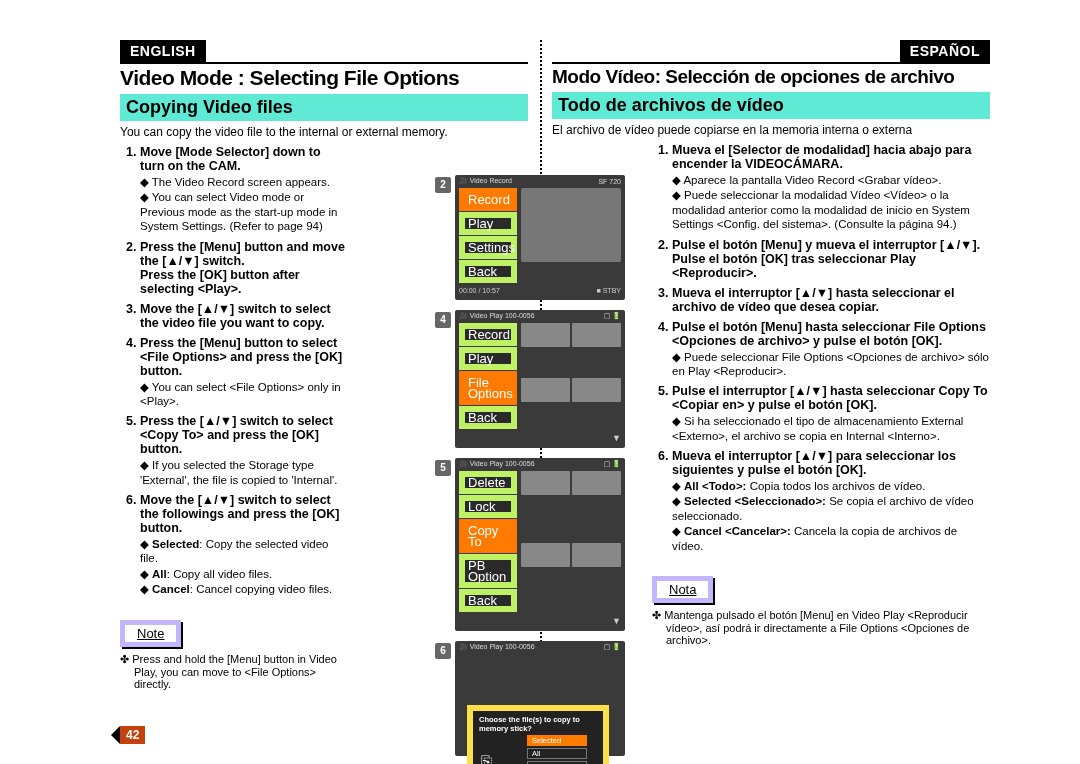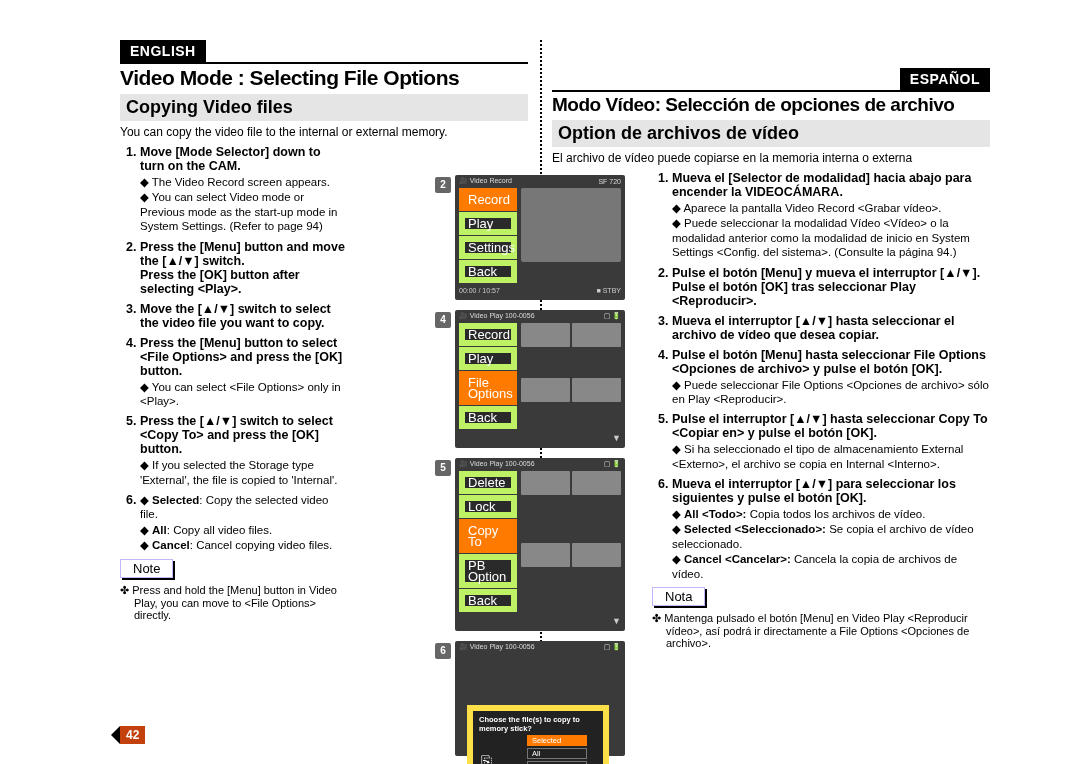--- a/index.html
+++ b/index.html
@@ -41,31 +41,31 @@
   .lang-tab {
     display: inline-block;
     background: #000;
     color: #fff;
     font-weight: bold;
     padding: 3px 10px;
     font-size: 14px;
     letter-spacing: 0.5px;
   }
   .lang-row.left { text-align: left; }
-  .lang-row.right { text-align: right; margin-top: 28px; }
+  .lang-row.right { text-align: right; }
   .lang-row { border-bottom: 2px solid #000; margin-bottom: 2px;}
   .title-main {
     font-size: 21px;
     font-weight: 900;
     letter-spacing: -0.5px;
     margin: 2px 0 4px 0;
   }
   .title-main.es { font-size: 19px; }
   .subtitle-bar {
-    background: #e5e5e5;
+    background: #5eead4;
     font-size: 18px;
     font-weight: 900;
     padding: 3px 6px;
     margin-bottom: 4px;
   }
   .intro {
     font-size: 12px;
     margin-bottom: 6px;
   }
   ol.steps {
@@ -85,26 +85,27 @@
     margin: 2px 0 0 0;
   }
   .step-detail li::before {
     content: "◆ ";
   }
   .step-detail li {
     margin-bottom: 1px;
     line-height: 1.25;
   }
   .note-box {
-    border: 1px solid #c4b5fd;
+    border: 5px solid #c4b5fd;
     display: inline-block;
     padding: 1px 12px;
     font-size: 13px;
-    margin-top: 0;
+    margin-top: 17px;
     box-shadow: 2px 2px 0 #000;
+    text-decoration: underline;
   }
   .note-text {
     font-size: 11px;
     margin-top: 6px;
     padding-left: 14px;
     text-indent: -14px;
   }
   .note-text::before {
     content: "✤ ";
   }
@@ -266,20 +267,21 @@
           <li>You can select &lt;File Options&gt; only in &lt;Play&gt;.</li>
         </ul>
       </li>
       <li>
         <span>Press the [▲/▼] switch to select &lt;Copy To&gt; and press the [OK] button.</span>
         <ul class="step-detail">
           <li>If you selected the Storage type 'External', the file is copied to 'Internal'.</li>
         </ul>
       </li>
       <li>
+        <span>Move the [▲/▼] switch to select the followings and press the [OK] button.</span>
         <ul class="step-detail">
           <li><b>Selected</b><span>: Copy the selected video file.</span></li>
           <li><b>All</b><span>: Copy all video files.</span></li>
           <li><b>Cancel</b><span>: Cancel copying video files.</span></li>
         </ul>
       </li>
     </ol>
 
     <div class="note-box">Note</div>
     <div class="note-text">Press and hold the [Menu] button in Video Play, you can move to &lt;File Options&gt; directly.</div>
@@ -376,21 +378,21 @@
           <div class="opt">Cancel</div>
         </div>
         <div style="position:absolute;left:8px;bottom:6px;font-size:14px">⎘</div>
       </div>
     </div>
   </div>
 
   <div class="col right">
     <div class="lang-row right"><span class="lang-tab">ESPAÑOL</span></div>
     <div class="title-main es">Modo Vídeo: Selección de opciones de archivo</div>
-    <div class="subtitle-bar">Option de archivos de vídeo</div>
+    <div class="subtitle-bar">Todo de archivos de vídeo</div>
     <div class="intro">El archivo de vídeo puede copiarse en la memoria interna o externa</div>
 
     <div class="body-wrap">
     <ol class="steps">
       <li>
         <span>Mueva el [Selector de modalidad] hacia abajo para encender la VIDEOCÁMARA.</span>
         <ul class="step-detail">
           <li>Aparece la pantalla Video Record &lt;Grabar vídeo&gt;.</li>
           <li>Puede seleccionar la modalidad Vídeo &lt;Vídeo&gt; o la modalidad anterior como la modalidad de inicio en System Settings &lt;Config. del sistema&gt;. (Consulte la página 94.)</li>
         </ul>

